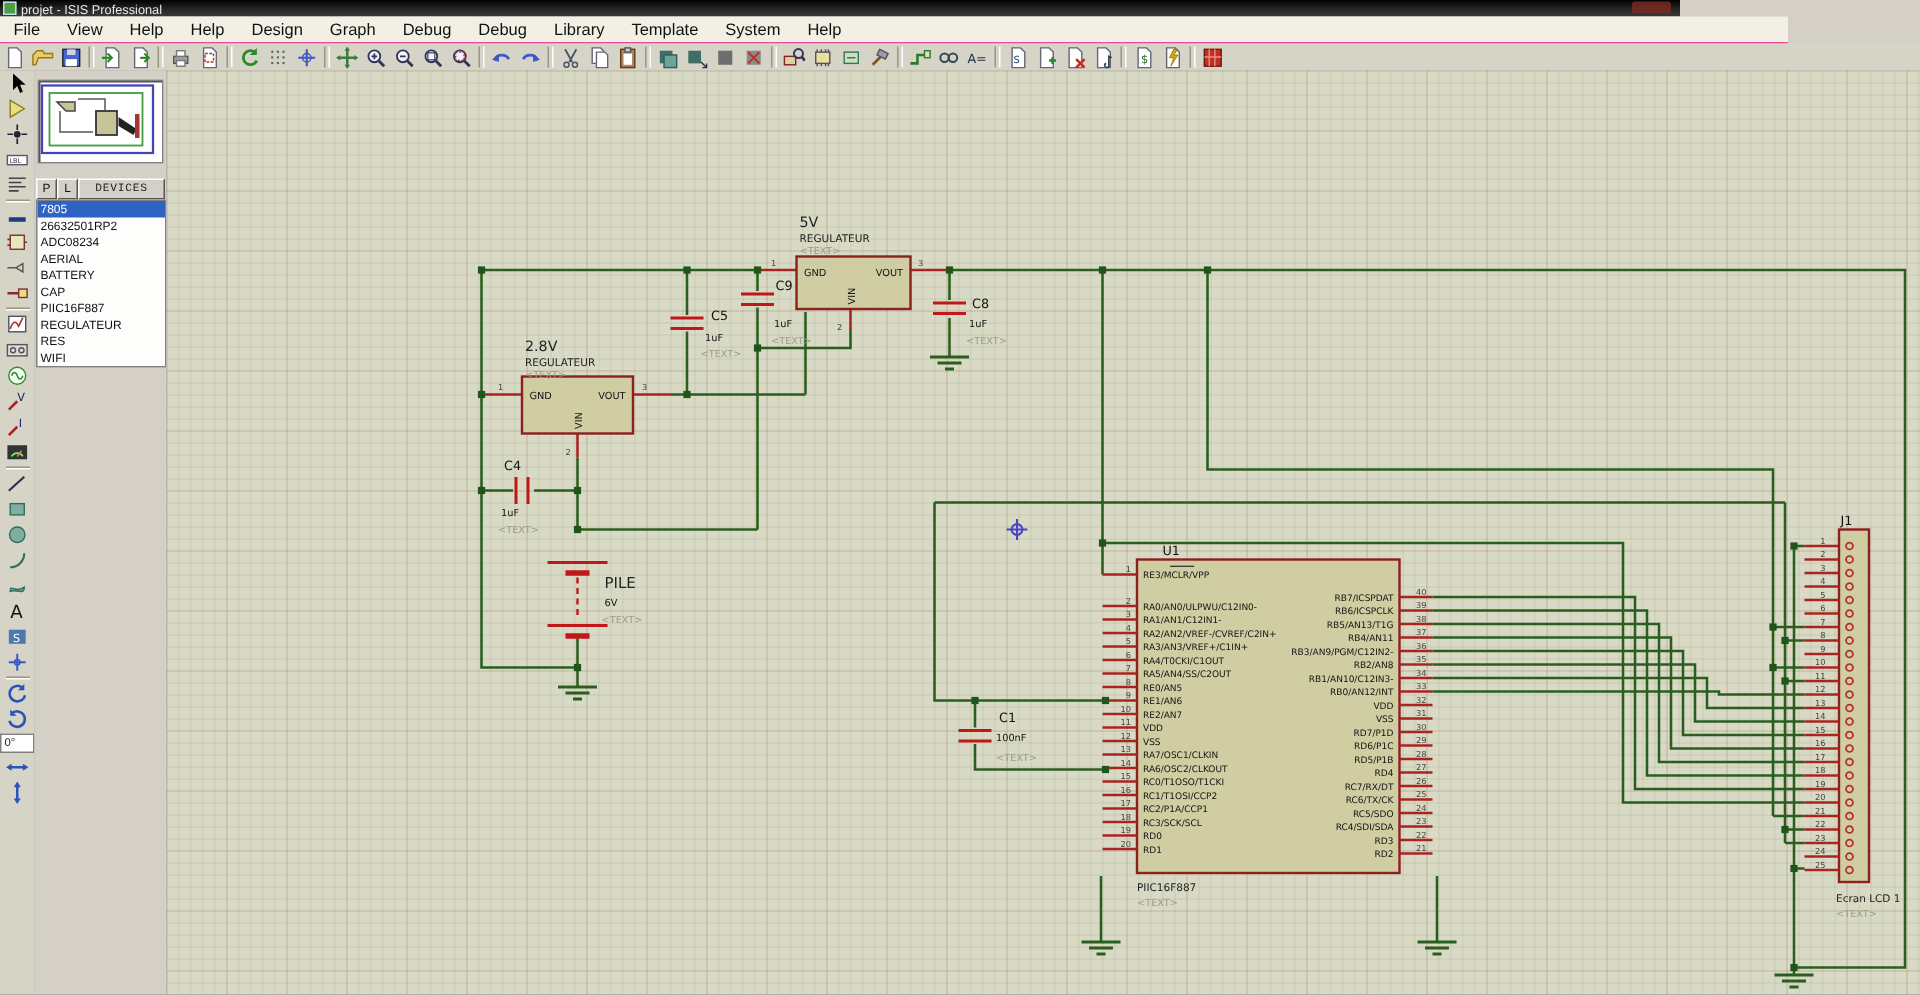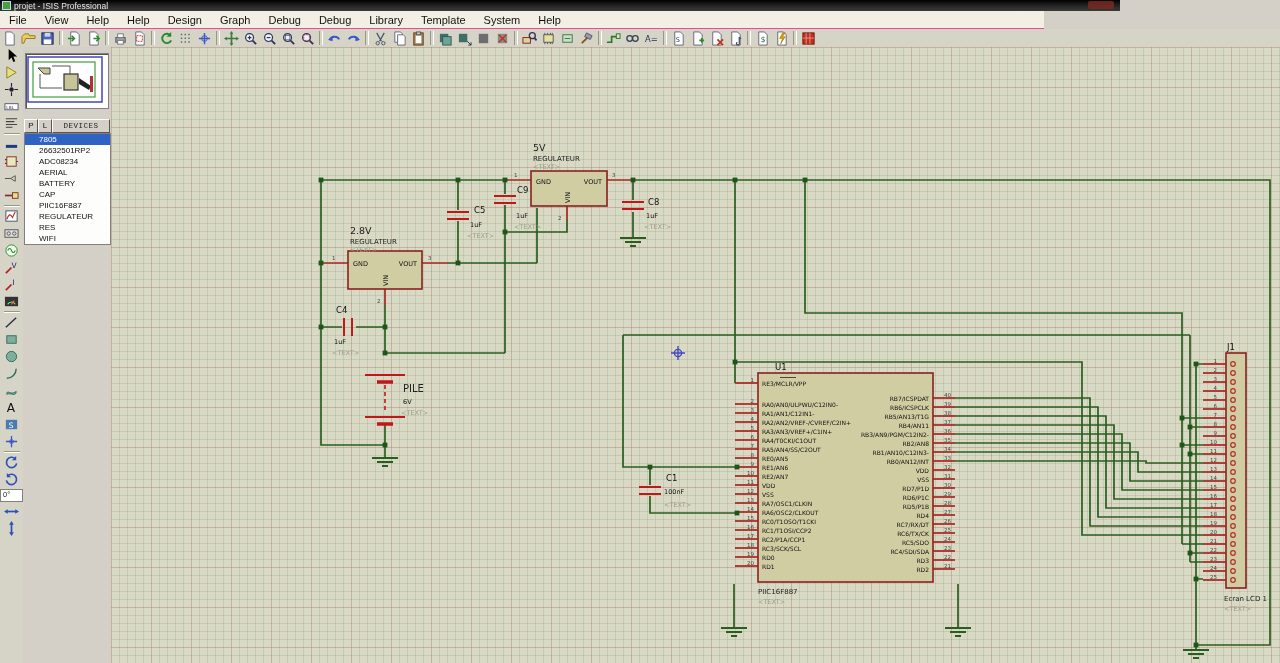--- a/index.html
+++ b/index.html
@@ -5,21 +5,21 @@
   html,body{margin:0;padding:0;background:#888;}
   #app{position:relative;width:1280px;height:663px;overflow:hidden;background:#d4d0c8;
        font-family:"Liberation Sans","DejaVu Sans",sans-serif;}
   
   #titlebar{position:absolute;left:0;top:0;width:1120px;height:11px;
     background:linear-gradient(#000 0%,#262626 55%,#3a3a3a 100%);display:flex;align-items:center;}
   #titlebar .appicon{width:7px;height:7px;margin:0 3px 0 2px;background:#4d9e3f;border:1px solid #bde;}
   #titlebar .title{color:#e8e8e8;font-size:8.5px;line-height:10px;white-space:nowrap;}
   #closebtn{position:absolute;right:6px;top:1px;width:26px;height:8px;background:#7e2a22;border-radius:2px;opacity:.8;}
   
-  #menubar{position:absolute;left:0;top:11px;width:1044px;height:17px;background:#f2f0e4;
+  #menubar{position:absolute;left:0;top:11px;width:1192px;height:17px;background:#f2f0e4;
     border-bottom:1px solid #ec4899;display:flex;align-items:center;}
   .menu-item{font-size:11px;color:#111;padding:0 9px;line-height:16px;}
   
   #toolbar{position:absolute;left:0;top:29px;width:1280px;height:18px;background:#d6d3c7;
     border-bottom:1px solid #a9a695;display:flex;align-items:center;}
   .tbtn{width:19px;height:16px;display:flex;align-items:center;justify-content:center;}
   .tsep{width:2px;height:14px;margin:0 2px;border-left:1px solid #9a967f;border-right:1px solid #fff;}
   
   #lefttools{position:absolute;left:0;top:47px;width:23px;height:616px;background:#d6d3c7;
     border-right:1px solid #a9a695;display:flex;flex-direction:column;align-items:center;}
@@ -31,21 +31,21 @@
   #sidebar{position:absolute;left:23px;top:47px;width:88px;height:616px;background:#d4d0c8;
     border-right:1px solid #808080;}
   #overview{position:absolute;left:2px;top:6px;width:82px;height:54px;background:#fff;
     border:1px solid #808080;box-shadow:inset 1px 1px 0 #555;}
   #plrow{position:absolute;left:1px;top:72px;width:86px;height:13px;display:flex;}
   .plbtn{width:12px;height:12px;background:#d4d0c8;border:1px solid;border-color:#fff #555 #555 #fff;
     font-size:8px;text-align:center;line-height:12px;color:#111;}
   #devhdr{flex:1;height:12px;background:#d4d0c8;border:1px solid;border-color:#fff #555 #555 #fff;
     font-size:7.5px;text-align:center;line-height:12px;color:#222;letter-spacing:.5px;font-family:Liberation Mono, monospace;}
   #devlist{position:absolute;left:1px;top:86px;width:85px;background:#fdfdfb;border:1px solid #808080;}
-  .devitem{font-size:8px;line-height:11px;height:11px;padding-left:14px;color:#111;white-space:nowrap;overflow:hidden;}
+  .devitem{font-size:8px;line-height:11px;height:11px;padding-left:2px;color:#111;white-space:nowrap;overflow:hidden;}
   .devitem.sel{background:#2e63c4;color:#fff;}
   
   #canvas{position:absolute;left:111px;top:47px;width:1169px;height:616px;
     background-color:#d9dac5;
     background-image:
       linear-gradient(rgba(186,120,108,.28) 1px,transparent 1px),
       linear-gradient(90deg,rgba(186,120,108,.28) 1px,transparent 1px),
       linear-gradient(rgba(125,135,95,.20) 1px,transparent 1px),
       linear-gradient(90deg,rgba(125,135,95,.20) 1px,transparent 1px);
     background-size:40px 40px,40px 40px,8px 8px,8px 8px;}

